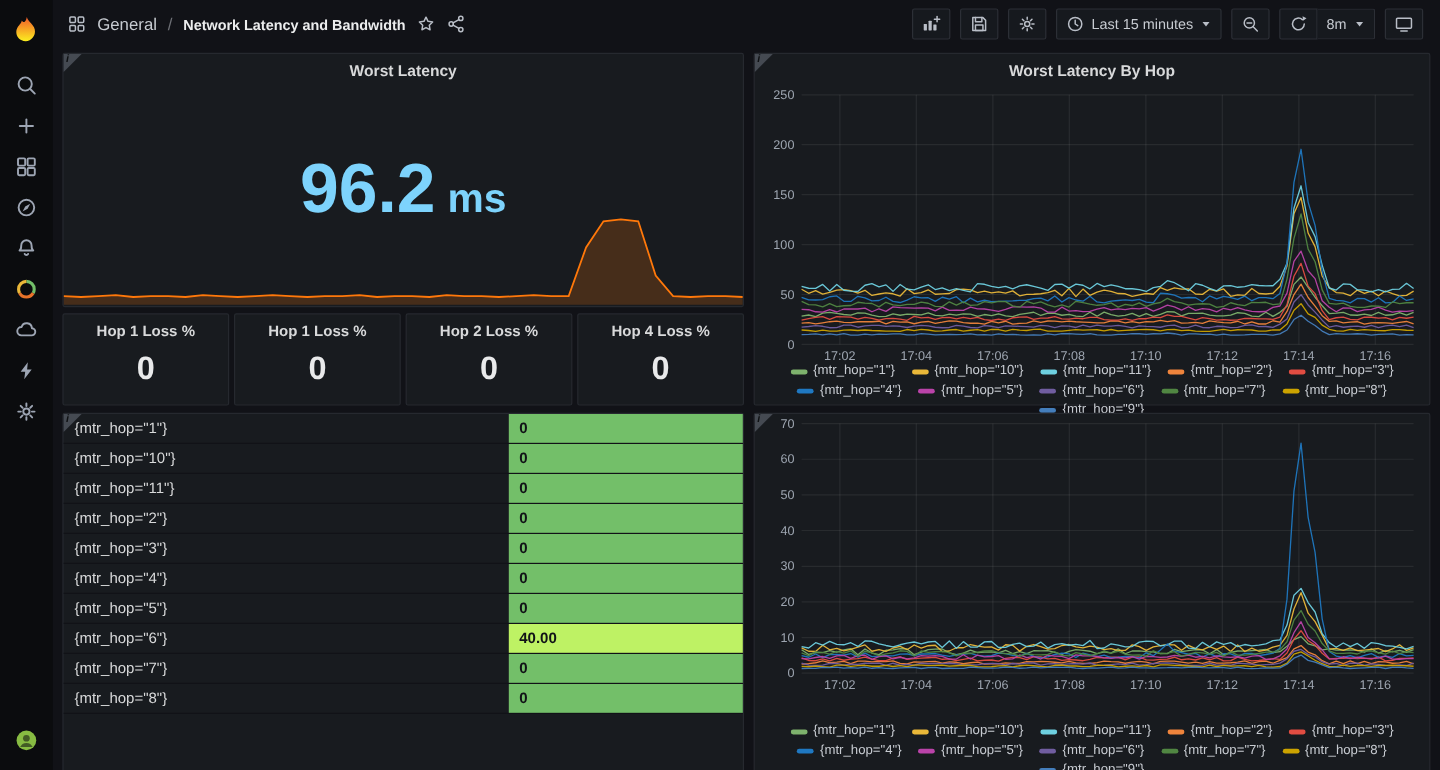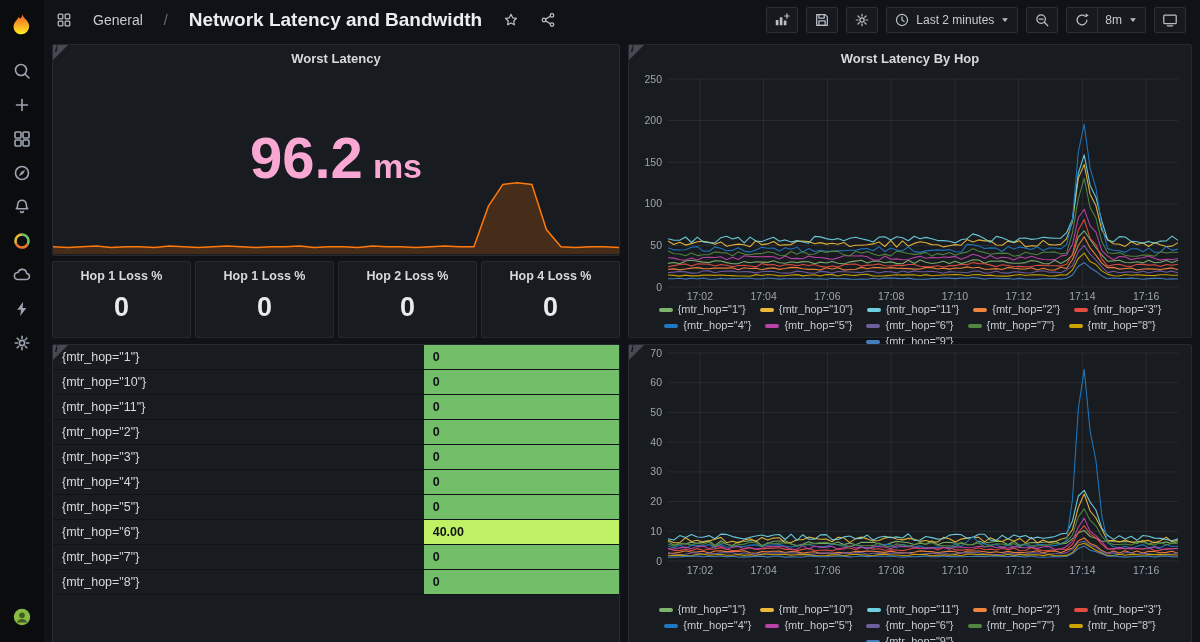--- a/index.html
+++ b/index.html
@@ -11,24 +11,24 @@
   .sidebar-top,.sidebar-bottom{display:flex;flex-direction:column;align-items:center;width:100%;}
   .sidebar-spacer{flex:1;}
   .side-item{width:44px;height:34px;display:flex;align-items:center;justify-content:center;cursor:pointer;}
   .side-item.logo{height:44px;margin-bottom:6px;}
   .side-item svg{width:20px;height:20px;}
   .side-item.logo svg{width:26px;height:26px;}
   .st{stroke:#9DA5B3;stroke-width:1.6;fill:none;stroke-linecap:round;stroke-linejoin:round;}
   
   .navbar{position:absolute;left:44px;top:0;width:1156px;height:40px;background:#111217;
     display:flex;align-items:center;padding:0 14px 0 12px;}
-  .nav-left{display:flex;align-items:center;gap:21px;}
+  .nav-left{display:flex;align-items:flex-end;gap:9px;}
   .crumb{font-size:14px;color:#c7cbd1;cursor:pointer;}
   .crumb-sep{font-size:14px;color:#6e7076;}
-  .nav-title{font-size:19px;font-weight:700;color:#ecedee;}
+  .nav-title{font-size:12px;font-weight:700;color:#ecedee;}
   .nicon{display:flex;align-items:center;cursor:pointer;}
   .ni{width:16px;height:16px;}
   .st2{stroke:#b9bec7;stroke-width:1.4;fill:none;stroke-linecap:round;stroke-linejoin:round;}
   .nav-right{margin-left:auto;display:flex;align-items:center;gap:8px;}
   .tb-btn{height:26px;min-width:28px;padding:0 7px;background:#16191e;border:1px solid #2c2f36;
     border-radius:2px;display:flex;align-items:center;justify-content:center;gap:6px;color:#c7cbd1;
     font-size:12px;cursor:pointer;font-family:inherit;}
   .tb-group{display:flex;}
   .tb-group .tb-btn:first-child{border-radius:2px 0 0 2px;}
   .tb-group .tb-btn:last-child{border-left:none;border-radius:0 2px 2px 0;}
@@ -238,21 +238,21 @@
       </button>
     <button class="tb-btn">
       <span class="nicon">
           <svg viewBox="0 0 18 18" class="ni">
             <g class="st2">
               <circle cx="9" cy="9" r="6.2"></circle>
               <path d="M9 5.5V9l2.4 1.6"></path>
             </g>
           </svg>
         </span>
-      <span>Last 2 minutes</span>
+      <span>Last 15 minutes</span>
       <span class="nicon">
           <svg viewBox="0 0 12 12" class="caret">
             <polygon points="2.5,4 9.5,4 6,8.5" fill="#b9bec7"></polygon>
           </svg>
         </span>
     </button>
     <button class="tb-btn">
         <svg viewBox="0 0 18 18" class="ni">
           <g class="st2">
             <circle cx="8" cy="8" r="4.8"></circle>
@@ -288,21 +288,21 @@
         </svg>
       </button>
   </div>
 </div>
 
 <div class="panel" id="p-worst">
   <div class="info-corner">
       <span class="info-i">i</span>
     </div>
   <div class="panel-header">Worst Latency</div>
-  <div class="big-value" style="color: #f9a8d4;">
+  <div class="big-value" style="color: #7dd3fc;">
     <span class="big-num">96.2</span>
     <span class="big-unit">ms</span>
   </div>
   <svg class="spark" width="566" height="88" viewBox="0 0 566 88">
       <path d="M0 87L0.0 79.8L14.5 80.5L29.0 79.8L43.5 79.0L58.1 80.5L72.6 79.8L87.1 79.8L101.6 80.5L116.1 79.0L130.6 79.8L145.1 80.5L159.6 79.8L174.2 79.0L188.7 79.8L203.2 80.5L217.7 79.8L232.2 79.8L246.7 79.0L261.2 80.5L275.7 79.8L290.3 79.8L304.8 80.5L319.3 79.0L333.8 79.8L348.3 79.8L362.8 80.5L377.3 79.8L391.8 79.0L406.4 79.8L420.9 79.8L435.4 39.2L449.9 17.4L464.4 15.8L478.9 17.4L493.4 62.6L507.9 79.8L522.5 80.5L537.0 79.8L551.5 79.8L566.0 80.5L566 87Z" fill="rgba(255,120,10,0.20)"></path>
       <path d="M0.0 79.8L14.5 80.5L29.0 79.8L43.5 79.0L58.1 80.5L72.6 79.8L87.1 79.8L101.6 80.5L116.1 79.0L130.6 79.8L145.1 80.5L159.6 79.8L174.2 79.0L188.7 79.8L203.2 80.5L217.7 79.8L232.2 79.8L246.7 79.0L261.2 80.5L275.7 79.8L290.3 79.8L304.8 80.5L319.3 79.0L333.8 79.8L348.3 79.8L362.8 80.5L377.3 79.8L391.8 79.0L406.4 79.8L420.9 79.8L435.4 39.2L449.9 17.4L464.4 15.8L478.9 17.4L493.4 62.6L507.9 79.8L522.5 80.5L537.0 79.8L551.5 79.8L566.0 80.5" fill="none" stroke="#FF780A" stroke-width="1.5"></path>
     </svg>
 </div>
 
 <div id="stat-row">

